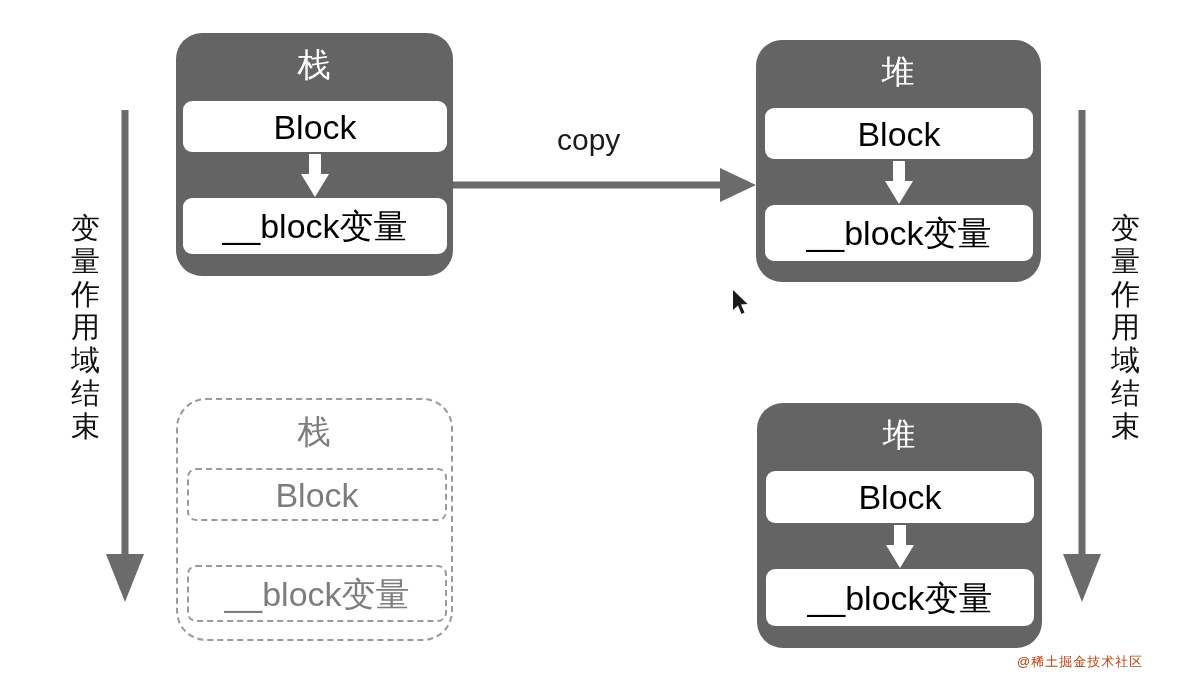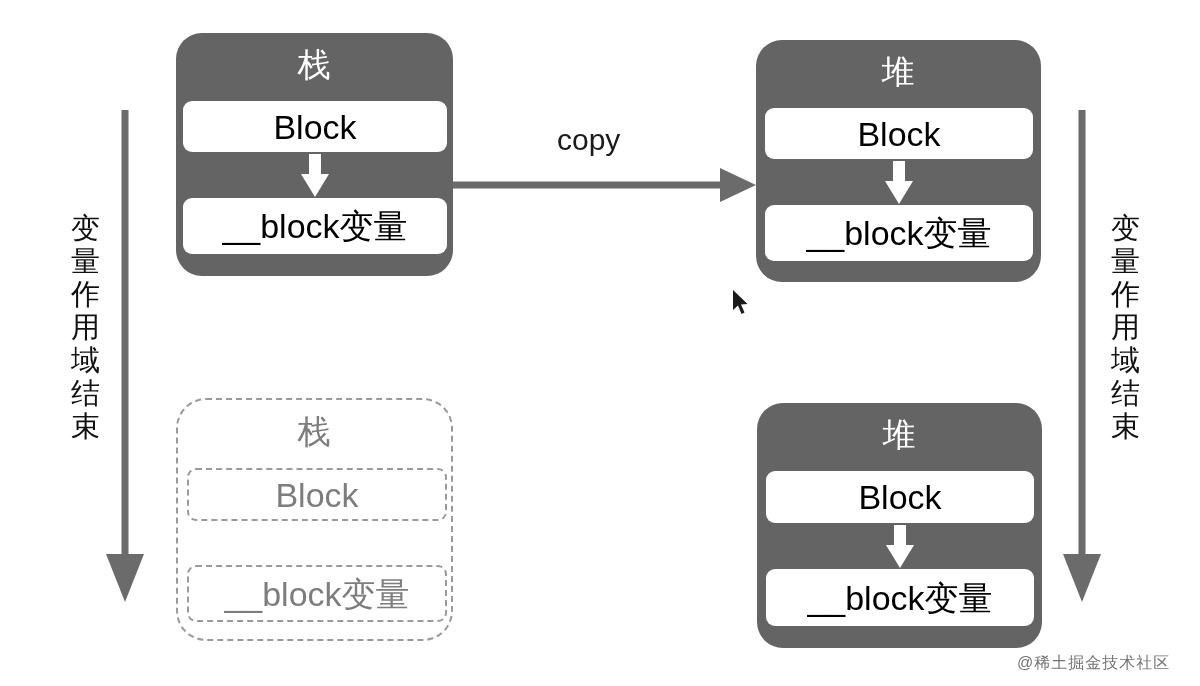--- a/index.html
+++ b/index.html
@@ -100,22 +100,22 @@
     line-height: 1.14;
     color: #111111;
     text-align: right;
     word-break: break-all;
     letter-spacing: 0px;
   }
 
   
   .watermark {
     position: absolute;
-    font-size: 16px;
-    color: #737373;
+    font-size: 13px;
+    color: #c2410c;
     white-space: nowrap;
     letter-spacing: 1px;
   }
 
   
   .cursor {
     position: absolute;
     width: 18px;
     height: 26px;
   }

